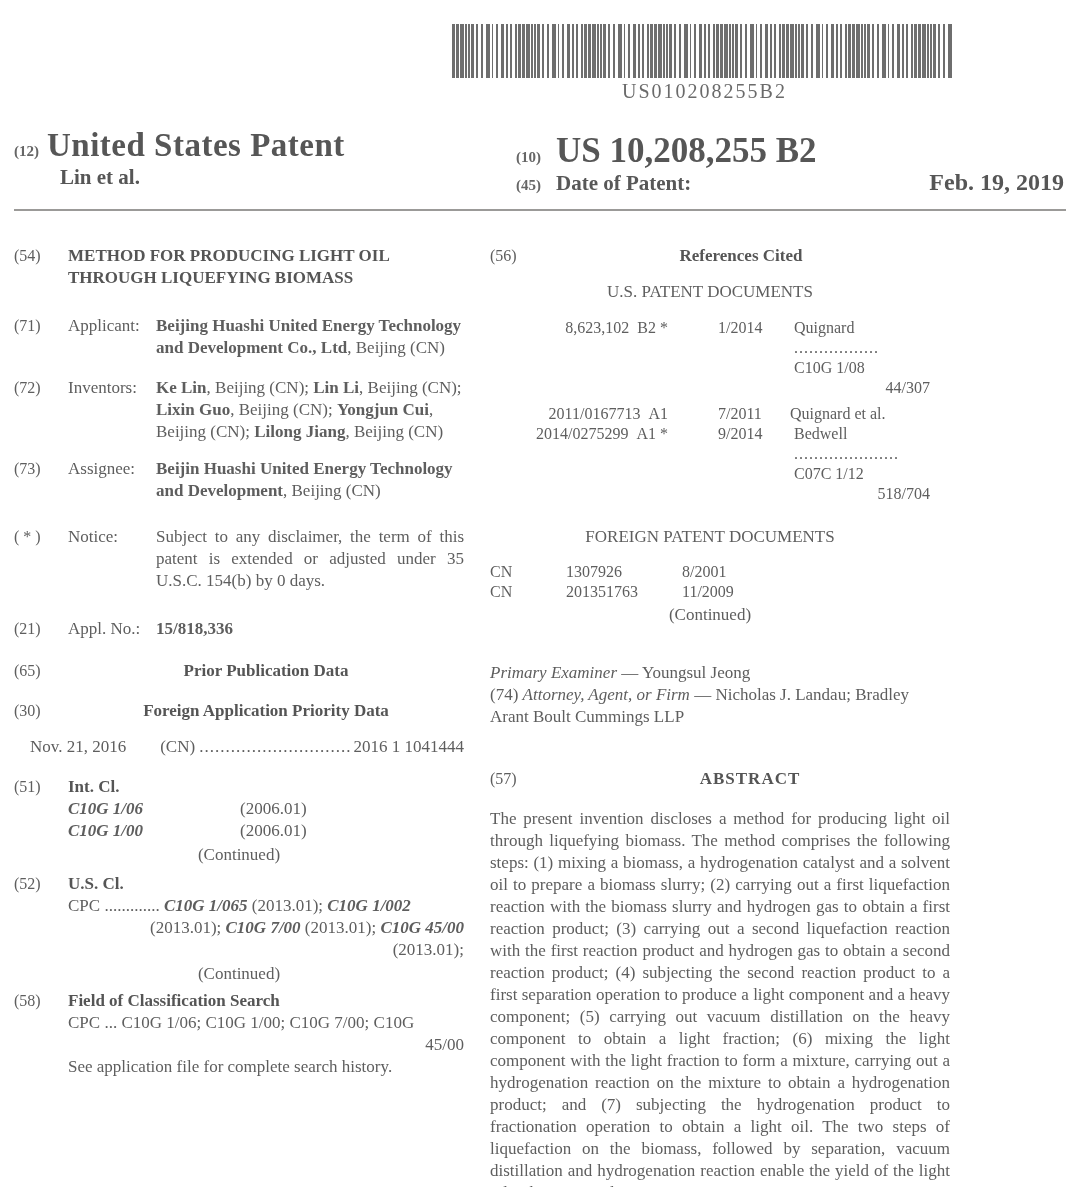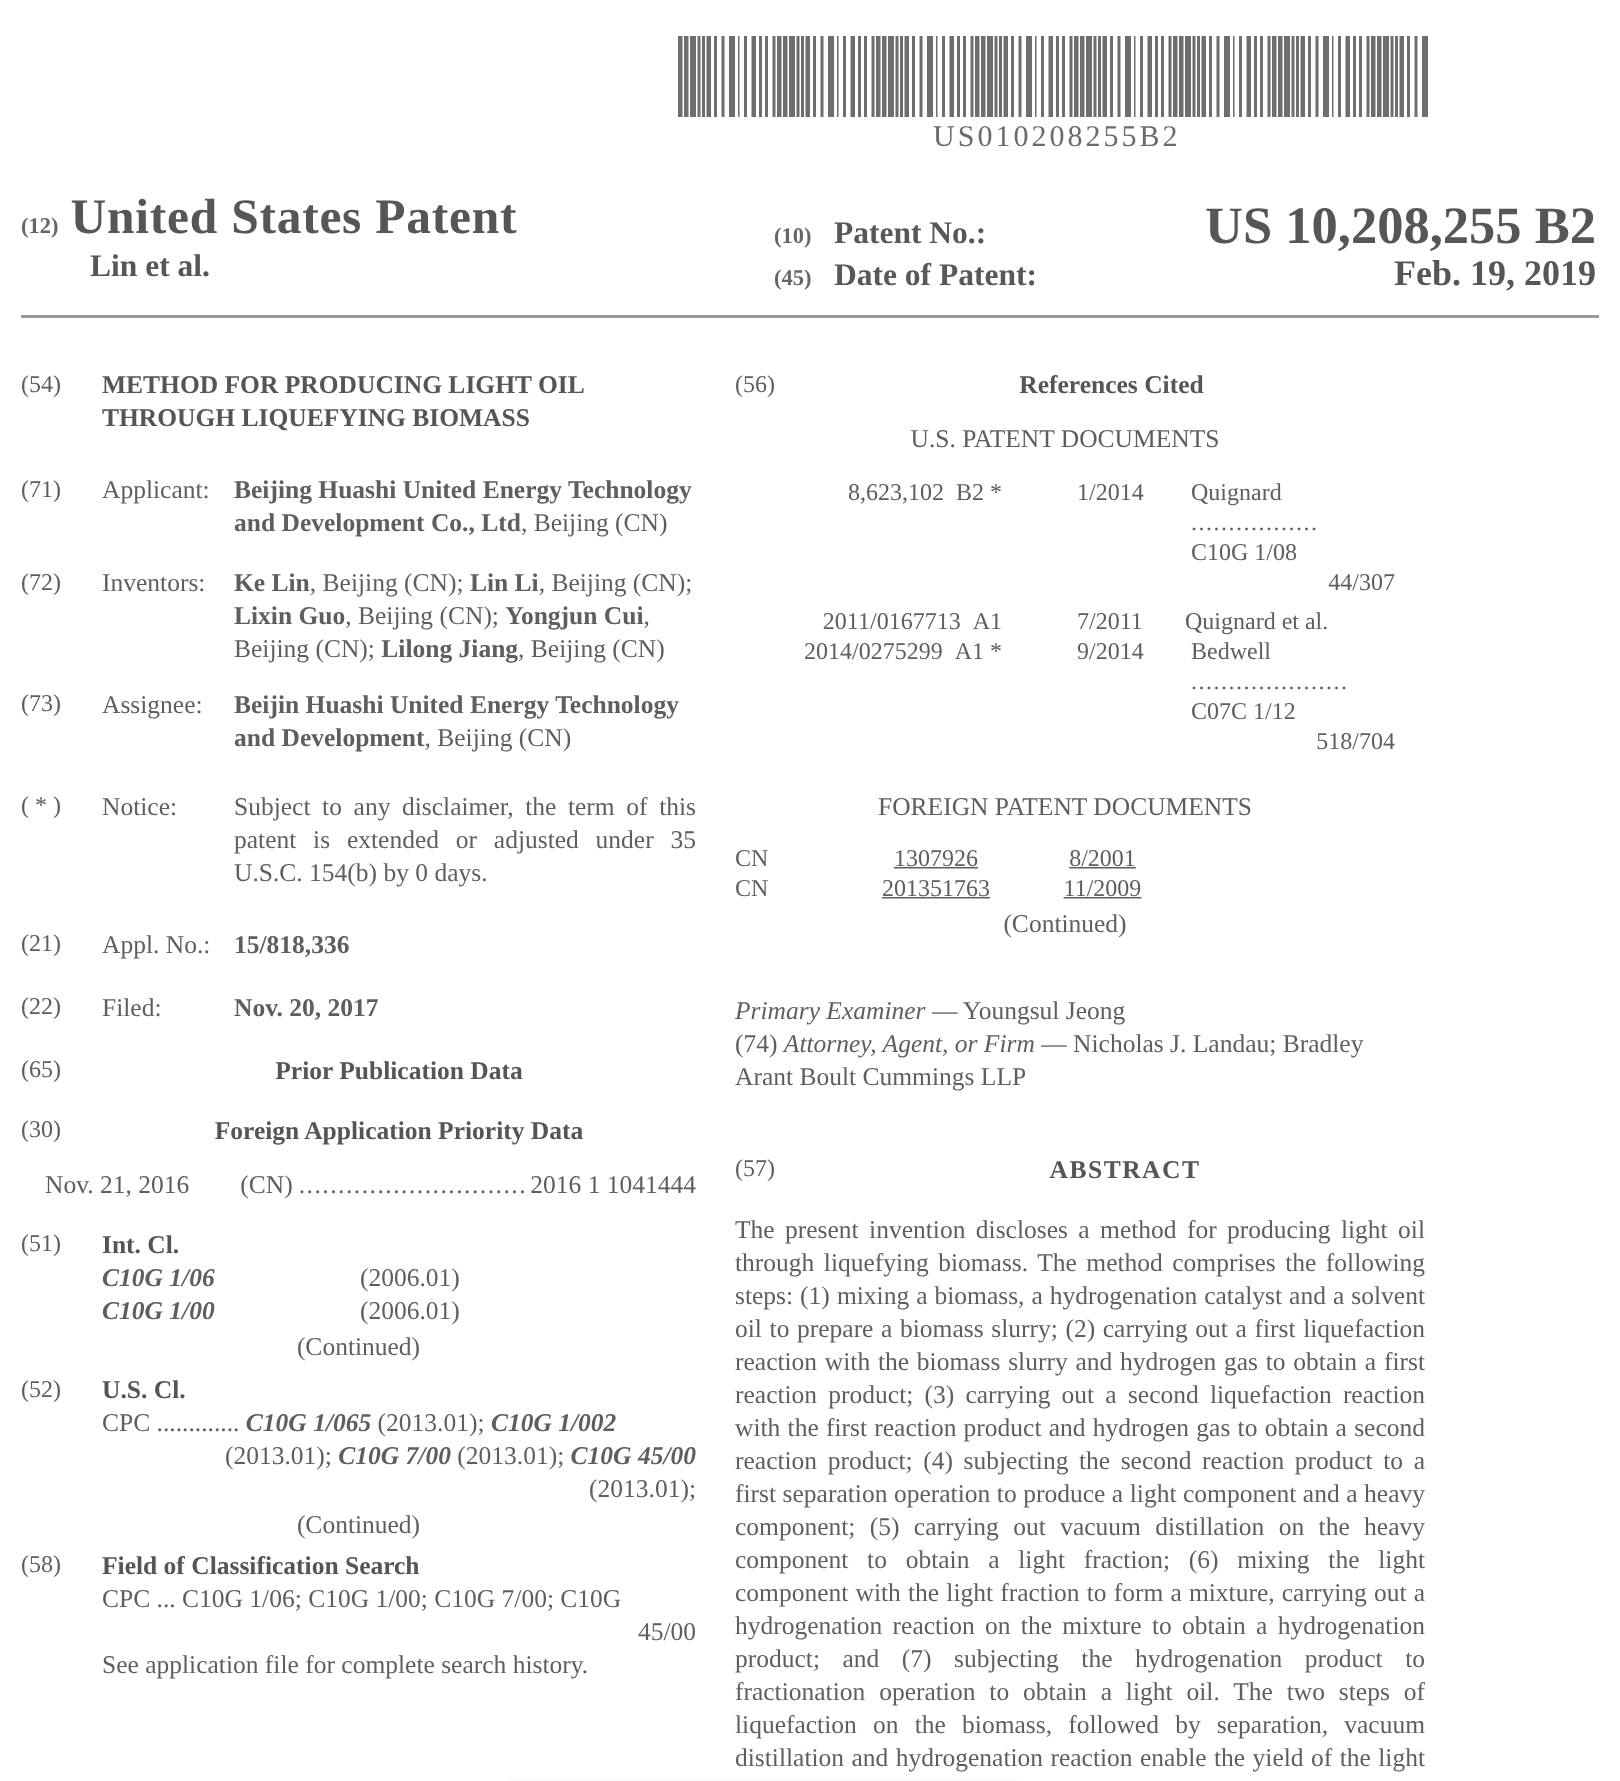--- a/index.html
+++ b/index.html
@@ -63,21 +63,21 @@
   
   .ref-table{width:440px;}
   .c-sub{text-align:center;margin-top:14px;}
   .usdoc{margin-top:15px;font-size:16px;line-height:20px;}
   .usrow{display:grid;grid-template-columns:178px 42px 68px 1fr;column-gap:4px;}
   .usrow .n{text-align:right;}
   .namecell{display:flex;align-items:baseline;flex-direction:column;}
   .gap-row{height:6px;}
   .cls2{text-align:right;}
   .frow{display:grid;grid-template-columns:76px 116px 106px 1fr;font-size:16px;line-height:20px;}
-  .frow .rnum,.frow .rdate{text-align:center;text-decoration:underline;}
+  .frow .rnum,.frow .rdate{text-align:left;}
   .examiner{margin-top:36px;}
   .abs-head{display:grid;grid-template-columns:60px 1fr;margin-top:40px;}
   .abs-head .c-head{letter-spacing:1px;}
   .abstract{margin-top:18px;text-align:justify;}
   .claims{margin-top:38px;text-align:center;font-weight:bold;color:#555;}
 </style>
 </head>
 <body>
 
 <div class="page">
@@ -203,21 +203,20 @@
   </div>
 
   <div class="header">
     <div class="h-left">
       <span class="smallnum">(12)</span><span class="h-title">United States Patent</span>
       <div class="h-inventor">Lin et al.</div>
     </div>
     <div class="h-right">
       <div class="h-row">
         <span class="smallnum">(10)</span>
-        <span class="h-label">Patent No.:</span>
         <span class="h-val-patent">US 10,208,255 B2</span>
       </div>
       <div class="h-row">
         <span class="smallnum">(45)</span>
         <span class="h-label">Date of Patent:</span>
         <span class="h-val-date">Feb. 19, 2019</span>
       </div>
     </div>
   </div>
   <hr class="rule">
@@ -254,25 +253,20 @@
         <span>Notice:</span>
         <span class="just">Subject to any disclaimer, the term of this patent is extended or adjusted under 35 U.S.C. 154(b) by 0 days.</span>
       </div>
 
       <div class="sec row3" style="margin-top:26px;">
         <span class="num">(21)</span>
         <span>Appl. No.:</span>
         <span class="b">15/818,336</span>
       </div>
 
-      <div class="sec row3" style="margin-top:20px;">
-        <span class="num">(22)</span>
-        <span>Filed:</span>
-        <span class="b">Nov. 20, 2017</span>
-      </div>
 
       <div class="sec" style="margin-top:20px;">
         <div class="row2">
           <span class="num">(65)</span>
           <span class="c-head">Prior Publication Data</span>
         </div>
       </div>
 
       <div class="sec" style="margin-top:18px;">
         <div class="row2">

